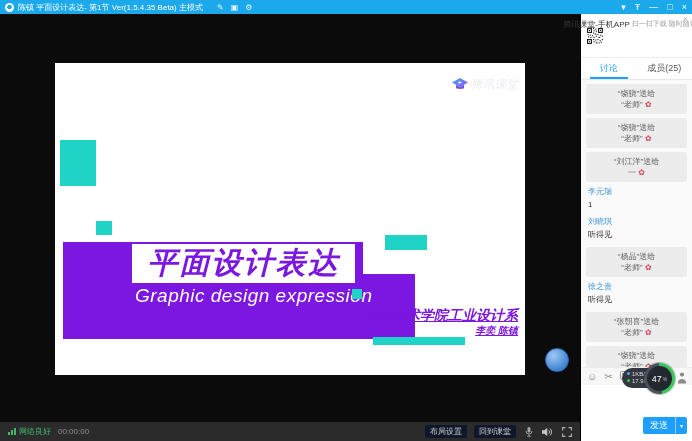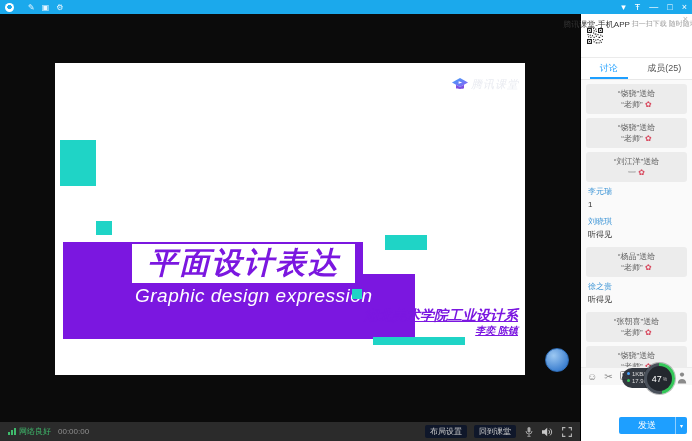--- a/index.html
+++ b/index.html
@@ -86,21 +86,21 @@
   .chat-text { color:#333; margin-top:3px; }
 
   .chat-toolbar { height:18px; display:flex; align-items:center; gap:7px; padding:0 6px; background:#f7f7f7;
                   border-top:1px solid #ececec; color:#8a8a8a; font-size:10px; flex:0 0 auto; }
   .ct-spacer { flex:1; }
   .chat-input { height:30px; background:#fff; flex:0 0 auto; }
   .send-row { height:26px; background:#fff; display:flex; align-items:flex-start; justify-content:flex-end;
               padding:2px 5px 0; flex:0 0 auto; }
   .send-btn { background:#1e9fff; color:#fff; font-size:9px; border:none; border-radius:2px; display:flex;
               align-items:center; height:17px; cursor:default; }
-  .send-label { padding:0 19px; border-right:1px solid rgba(255,255,255,.5); line-height:17px; }
+  .send-label { padding:0 7px; border-right:1px solid rgba(255,255,255,.5); line-height:17px; }
   .send-caret { padding:0 4px; font-size:6px; }
 
   
   .stats-pill { position:absolute; left:622px; top:368px; width:46px; height:20px;
                 background:rgba(38,44,52,.94); border-radius:10px; color:#ddd; font-size:6px;
                 padding:3px 0 0 5px; line-height:7px; z-index:30; white-space:nowrap; }
   .dot { display:inline-block; width:3px; height:3px; border-radius:50%; margin-right:2px; vertical-align:1px; }
   .dot.up { background:#4aa3ff; } .dot.down { background:#35c759; }
   .gauge { position:absolute; left:644px; top:363px; width:31px; height:31px; border-radius:50%;
            display:flex; align-items:center; justify-content:center; z-index:31;
@@ -110,20 +110,21 @@
   .gauge-inner .unit { font-size:5px; margin-left:1px; color:#bbb; }
   .hand-icon { position:absolute; left:677px; top:370px; z-index:31; }
 </style>
 </head>
 <body>
 
 <div id="window">
 
   <div class="titlebar">
     <span class="tb-logo"></span>
+    <span class="tb-title">陈镇 平面设计表达- 第1节 Ver(1.5.4.35 Beta) 主模式</span>
     <span class="tb-icons">
       <span>✎</span>
       <span>▣</span>
       <span>⚙</span>
     </span>
     <span class="tb-right">
       <span>▾</span>
       <span>Ŧ</span>
       <span>—</span>
       <span>□</span>

